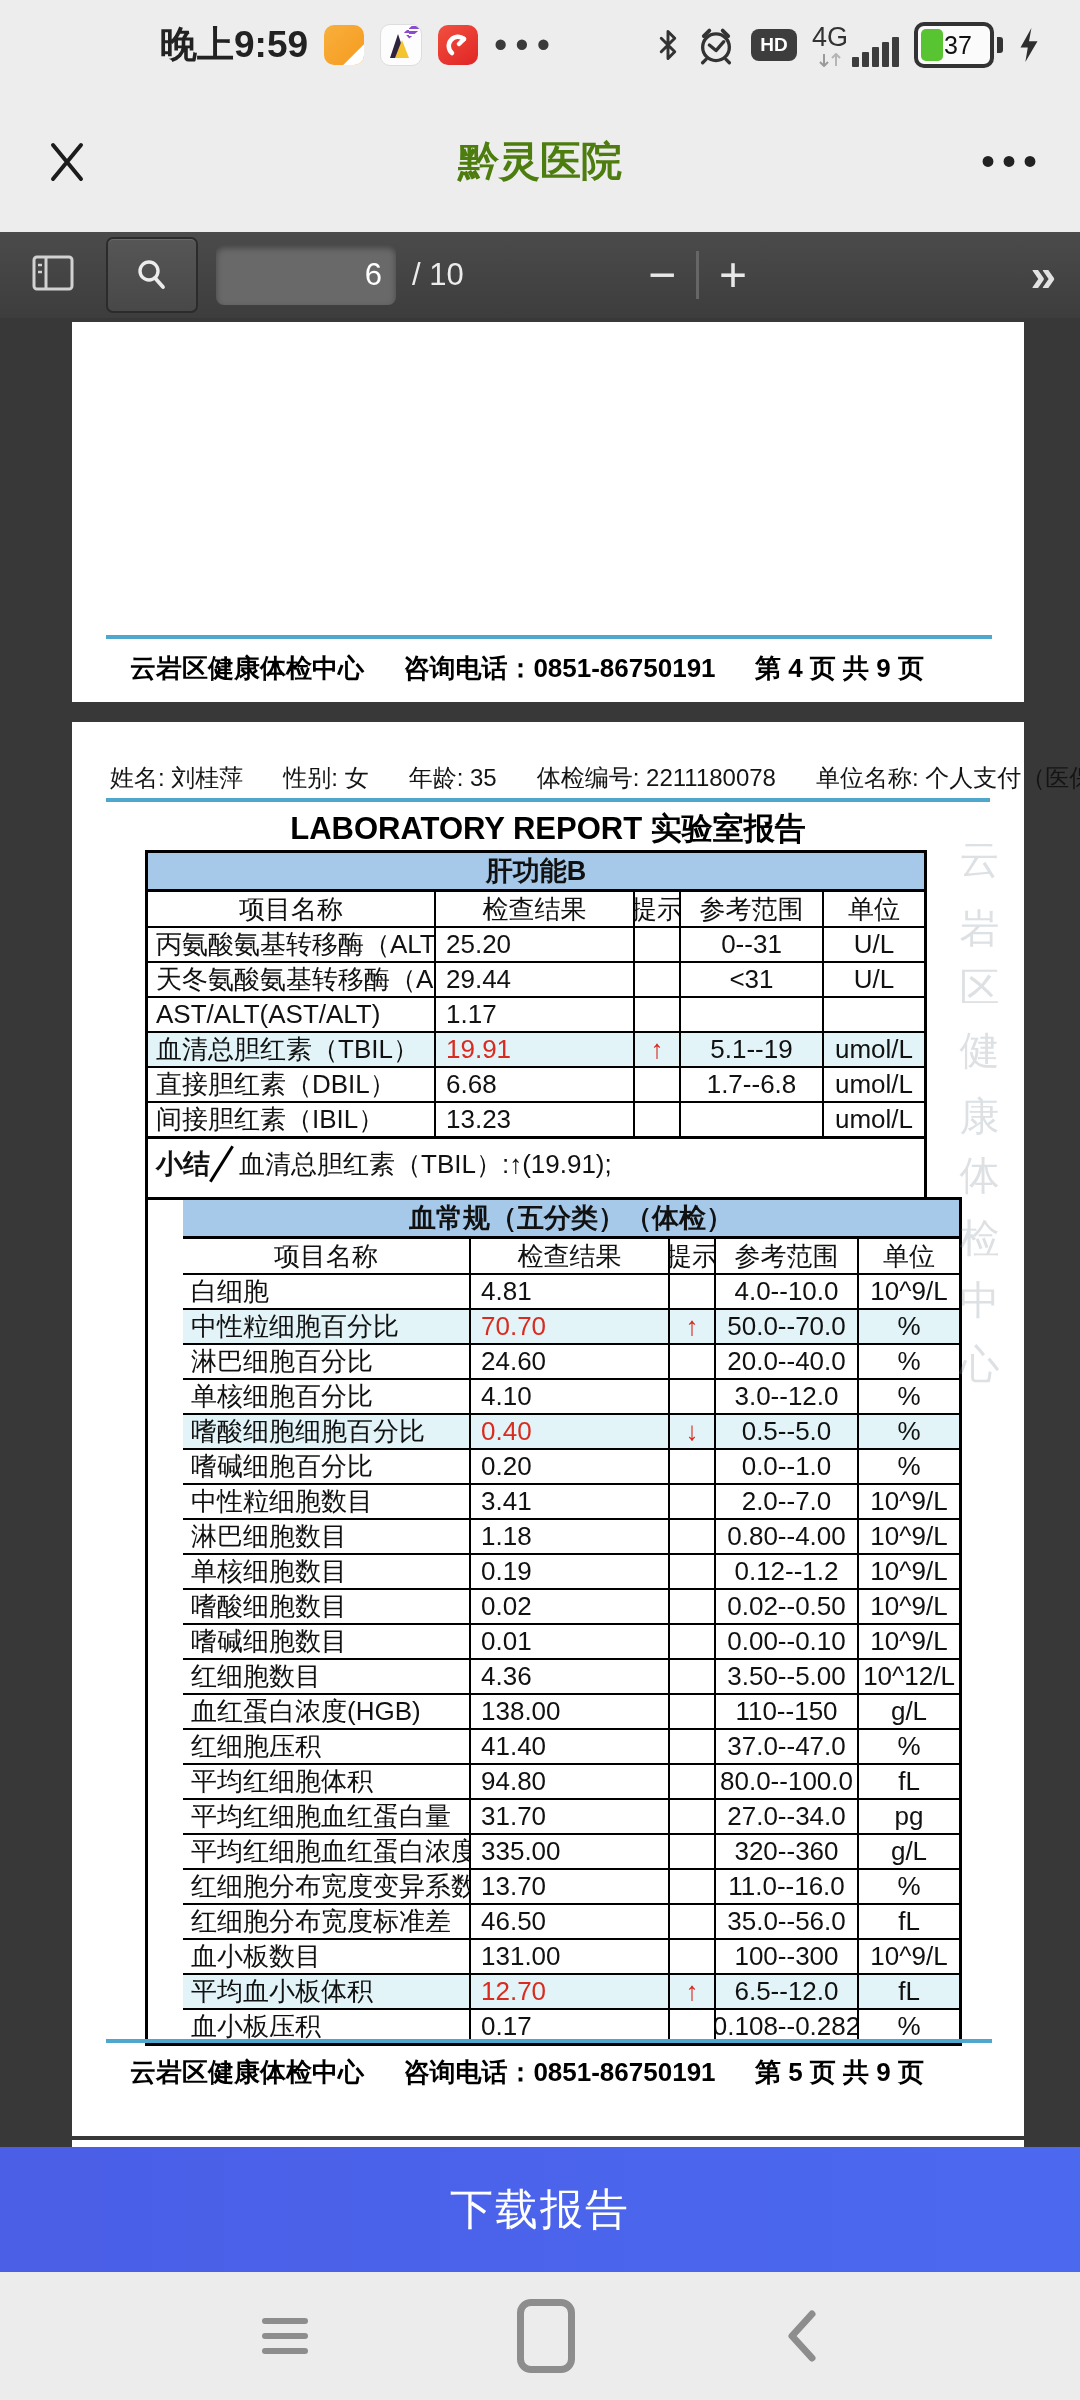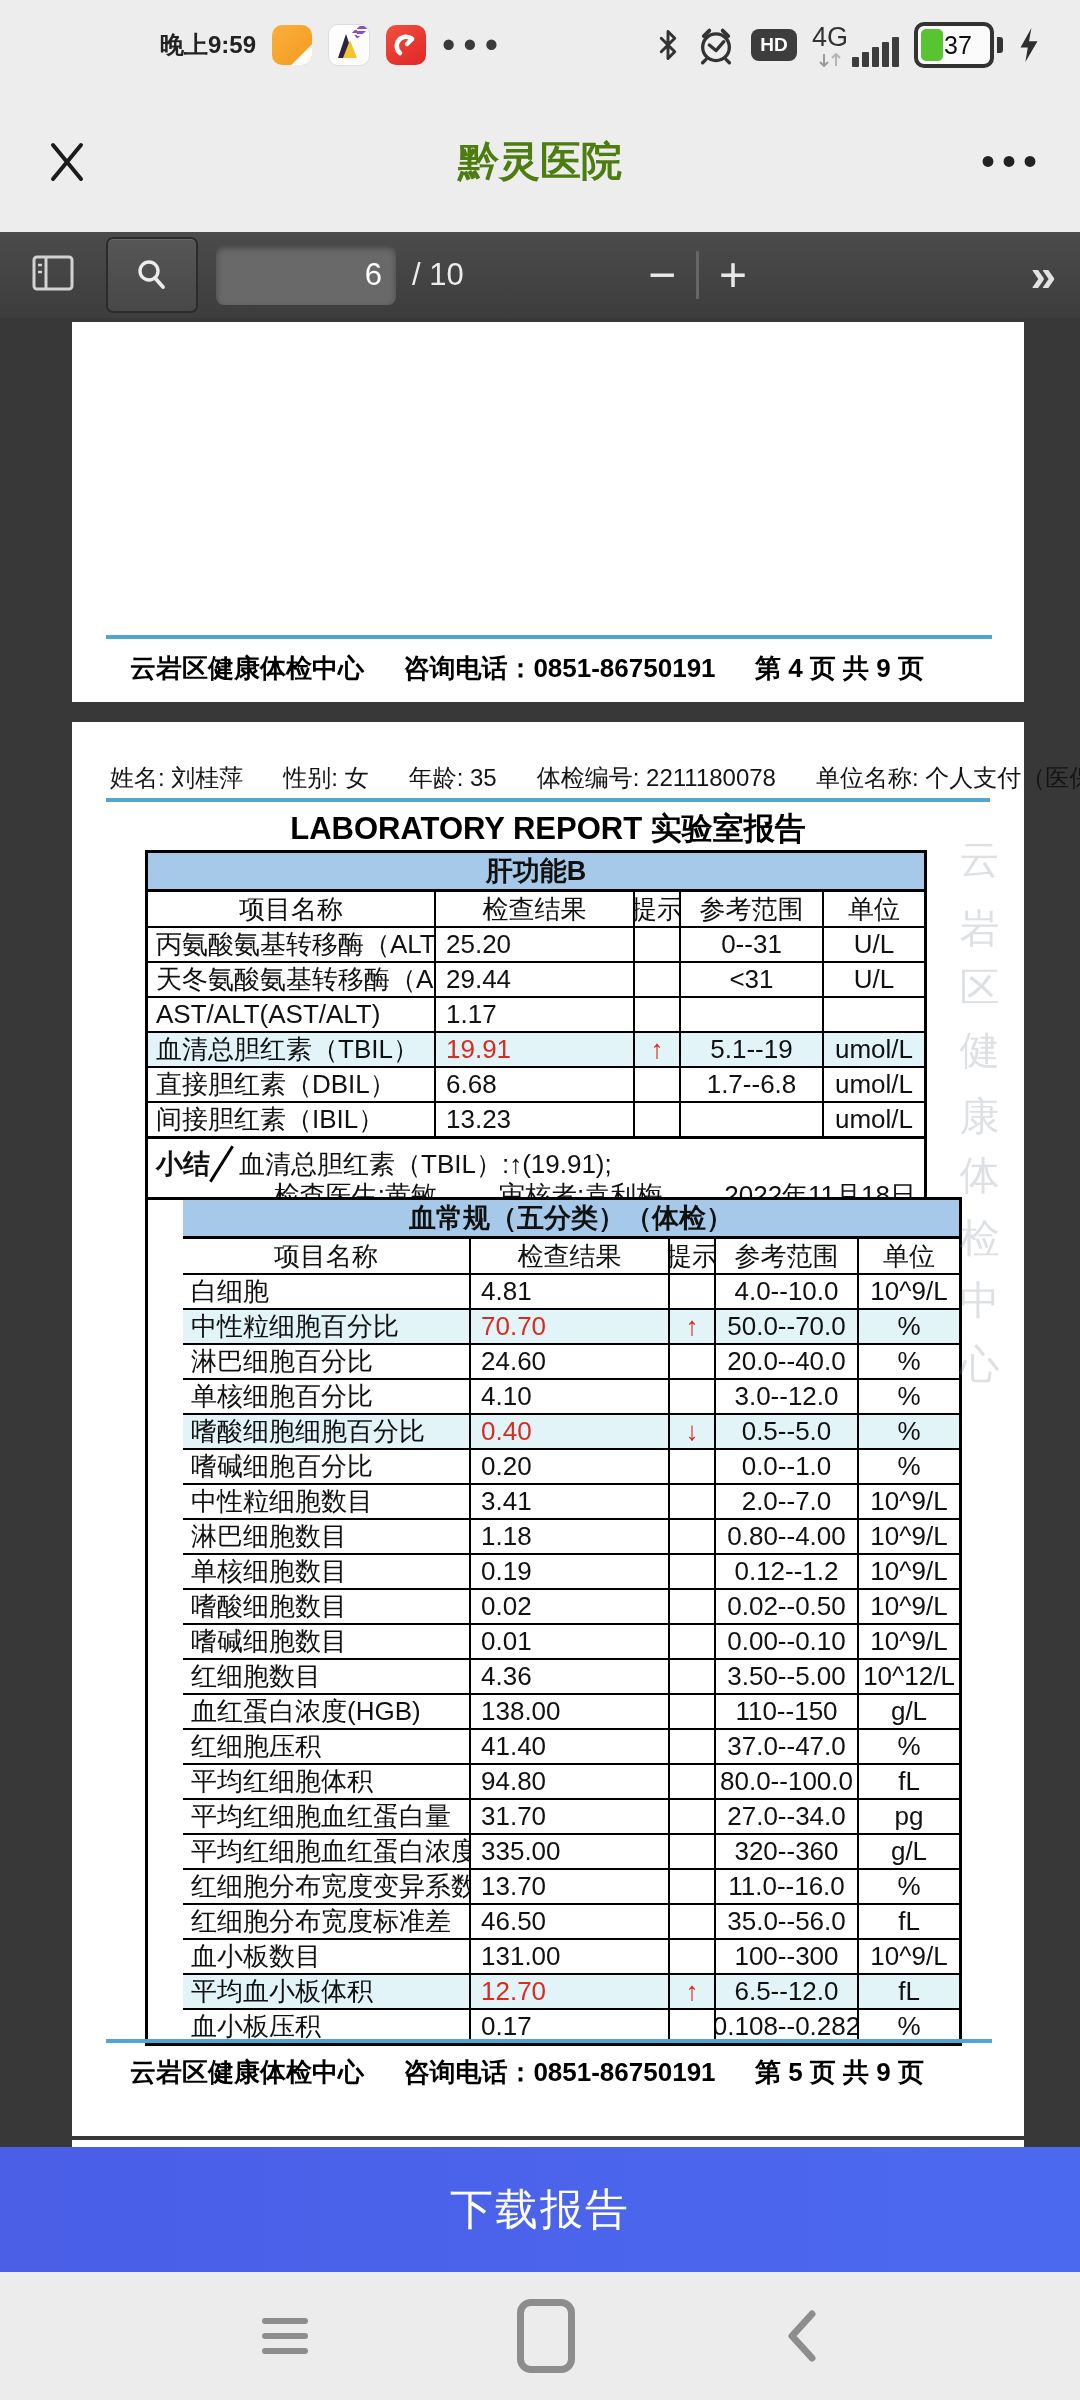--- a/index.html
+++ b/index.html
@@ -3,21 +3,21 @@
 <meta charset="utf-8">
 <style>
   html,body{margin:0;padding:0;}
   .screen{position:relative;width:1080px;height:2400px;overflow:hidden;
     background:#383838;font-family:"Liberation Sans","DejaVu Sans",sans-serif;}
 
   
   .statusbar{position:absolute;top:0;left:0;right:0;height:90px;background:#ededed;
     display:flex;align-items:center;}
   .sb-left{display:flex;align-items:center;gap:16px;margin-left:160px;}
-  .sb-time{font-size:24px;font-weight:600;color:#222;}
+  .sb-time{font-size:37px;font-weight:600;color:#222;}
   .app-ico{width:40px;height:40px;border-radius:10px;position:relative;overflow:hidden;flex:0 0 auto;}
   .app-ico.orange{background:linear-gradient(135deg,#f8b03c,#f59a1f);}
   .app-ico.orange i{position:absolute;right:0;bottom:0;width:26px;height:26px;background:#fff;
     clip-path:polygon(100% 20%,20% 100%,100% 100%);}
   .app-ico.white{background:#fdfdfd;border:1px solid #ddd;}
   .app-ico.white .sail1{position:absolute;left:9px;bottom:7px;width:0;height:0;
     border-left:8px solid transparent;border-right:8px solid transparent;border-bottom:24px solid #2e2440;}
   .app-ico.white .sail2{position:absolute;left:14px;bottom:7px;width:0;height:0;
     border-left:7px solid transparent;border-right:7px solid transparent;border-bottom:18px solid #f4c430;}
   .app-ico.white .stripe{position:absolute;right:2px;top:2px;width:14px;height:8px;background:
@@ -306,25 +306,20 @@
               <div class="cell c-range"></div>
               <div class="cell c-unit">umol/L</div>
             </div>
           </div>
         <div class="t-extra">
           <div class="summary-line">
             <span class="summary-label">小结</span>
             <span class="tab-slash"></span>
             <span class="summary-text">血清总胆红素（TBIL）:↑(19.91);</span>
           </div>
-          <div class="doctor-line">
-            <span>检查医生:黄敏</span>
-            <span>审核者:袁利梅</span>
-            <span>2022年11月18日</span>
-          </div>
         </div>
       </div>
 
       <div class="lab-table t2">
         <div class="t-title">血常规（五分类）（体检）</div>
         <div class="thead">
             <div class="cell c-name">项目名称</div>
             <div class="cell c-value">检查结果</div>
             <div class="cell c-flag">提示</div>
             <div class="cell c-range">参考范围</div>

